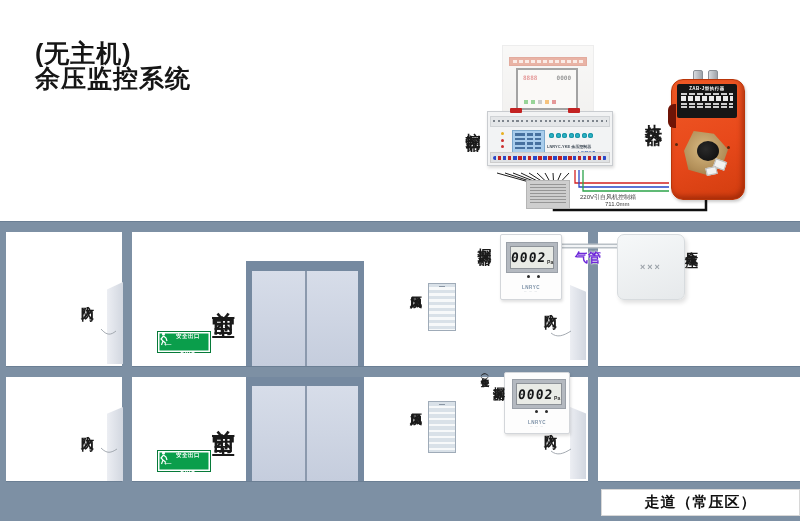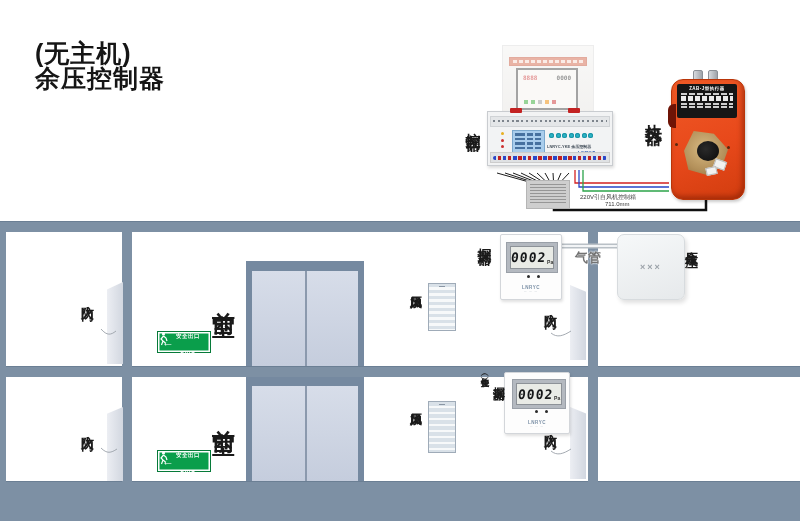--- a/index.html
+++ b/index.html
@@ -2,21 +2,21 @@
 <html style="--wall: #7d90a4; --wall_dark: #6b7f94; --elev_frame: #7589a0; --elev_panel: #ced5e3; --exit_green: #0a9e4b; --actuator: #e8491b; --lcd_blue: #a9cdec; --btn_teal: #2ab3c6; --wire_red: #d42222; --wire_blue: #2a46c8; --wire_green: #2ca44a;"><head>
 <meta charset="utf-8">
 <style>
   html,body{margin:0;padding:0;background:#fff;}
   #canvas{position:relative;width:800px;height:521px;background:#fff;overflow:hidden;
           font-family:"Liberation Sans",sans-serif;color:#111;}
   
   .wall{position:absolute;background:var(--wall);box-shadow:inset 0 1px 0 var(--wall_dark);}
   
   .vtext{position:absolute;writing-mode:vertical-rl;text-orientation:upright;font-weight:700;color:#1a1a1a;line-height:1;}
-  .htext{position:absolute;font-weight:700;color:#737373;white-space:nowrap;}
+  .htext{position:absolute;font-weight:700;color:#6d28d9;white-space:nowrap;}
   
   .title-line{position:absolute;left:35px;font-size:25px;font-weight:800;letter-spacing:1px;color:#151515;}
   
   .elev{position:absolute;background:var(--elev_frame);}
   .elev .panels{position:absolute;left:6px;right:6px;bottom:0;background:linear-gradient(180deg,#d7dde9,#c5cddd);}
   .elev .split{position:absolute;left:50%;top:0;bottom:0;width:2px;background:#8b99ad;}
   
   .door{position:absolute;background:linear-gradient(90deg,#eceef3,#d2d7e0);filter:drop-shadow(0 0 1px #b6bcc6);}
   .door.left{clip-path:polygon(0 9%,100% 0,100% 100%,0 100%);}
   .door.right{clip-path:polygon(0 0,100% 9%,100% 100%,0 100%);}
@@ -96,26 +96,29 @@
   .zonebox{position:absolute;background:#fff;border:1px solid #d8d8d8;display:flex;align-items:center;justify-content:center;
            font-size:15px;font-weight:800;color:#111;letter-spacing:1px;}
   svg{position:absolute;left:0;top:0;}
 </style>
 </head>
 <body>
 
 <div id="canvas">
 
   <div class="title-line" style="top:37px;">(无主机)</div>
-  <div class="title-line" style="top:62px;">余压控制器</div>
+  <div class="title-line" style="top:62px;">余压监控系统</div>
 
   <div class="wall" style="left:0;top:221px;width:800px;height:11px;"></div>
   <div class="wall" style="left:0;top:366px;width:800px;height:11px;"></div>
   <div class="wall" style="left:0;top:481px;width:800px;height:40px;"></div>
 
+  <div class="zonebox" style="left:601px;top:489px;width:197px;height:25px;">
+    <span>走道（常压区）</span>
+  </div>
 
   <div class="wall" style="left:0;top:221px;width:6px;height:300px;"></div>
   <div class="wall" style="left:122px;top:221px;width:10px;height:300px;"></div>
   <div class="wall" style="left:588px;top:221px;width:10px;height:300px;"></div>
 
   <div class="elev" style="left:246px;top:261px;width:118px;height:105px;">
     <div class="panels" style="top:10px;">
       <div class="split"></div>
     </div>
   </div>

